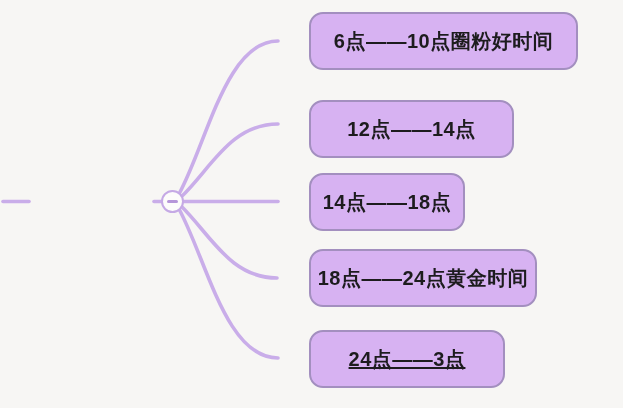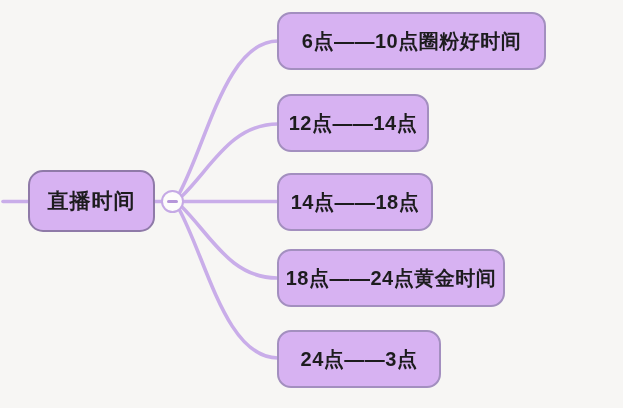--- a/index.html
+++ b/index.html
@@ -33,44 +33,45 @@
     display: flex;
     align-items: center;
     justify-content: center;
     box-sizing: border-box;
     background: #d7b2f2;
     color: #1d1c1e;
     font-weight: 700;
     text-align: left;
     cursor: default;
     white-space: nowrap;
+    margin-left: 32px;
   }
   .node.root {
     left: 28px;
     top: 170px;
     width: 127px;
     height: 62px;
     border: 2px solid #8f7aa8;
     border-radius: 15px;
     font-size: 21px;
     letter-spacing: 1px;
   }
   .node.child {
     left: 277px;
     height: 58px;
     border: 2px solid #a38fbf;
     border-radius: 14px;
     font-size: 20px;
     letter-spacing: 0.5px;
   }
   .node.child-1 { top: 12px;  width: 269px; }
-  .node.child-2 { top: 94px;  width: 152px; }
+  .node.child-2 { top: 100px;  width: 205px; }
   .node.child-3 { top: 173px; width: 156px; }
   .node.child-4 { top: 249px; width: 228px; }
-  .node.child-5 { top: 330px; width: 164px; }
+  .node.child-5 { top: 330px; width: 196px; text-decoration: underline; }
   .collapse-btn {
     position: absolute;
     z-index: 3;
     left: 161px;
     top: 190px;
     width: 23px;
     height: 23px;
     box-sizing: border-box;
     background: #fdfcfb;
     border: 2px solid #c5a9e5;
@@ -98,21 +99,20 @@
 
     <path d="M 154 201.5 L 166 201.5"></path>
 
     <path d="M 179 194 C 207 143, 226 41, 278 41"></path>
     <path d="M 181 197 C 210 170, 230 124, 278 124"></path>
     <path d="M 184 201.5 L 278 201.5"></path>
     <path d="M 181 206 C 210 234, 230 278, 277 278"></path>
     <path d="M 179 209 C 207 261, 226 358, 278 358"></path>
   </svg>
 
-  <div class="node root">直播时间</div>
 
   <div class="collapse-btn">
     <div class="minus-bar"></div>
   </div>
 
   <div class="node child child-1">6点——10点圈粉好时间</div>
 
   <div class="node child child-2">12点——14点</div>
 
   <div class="node child child-3">14点——18点</div>

